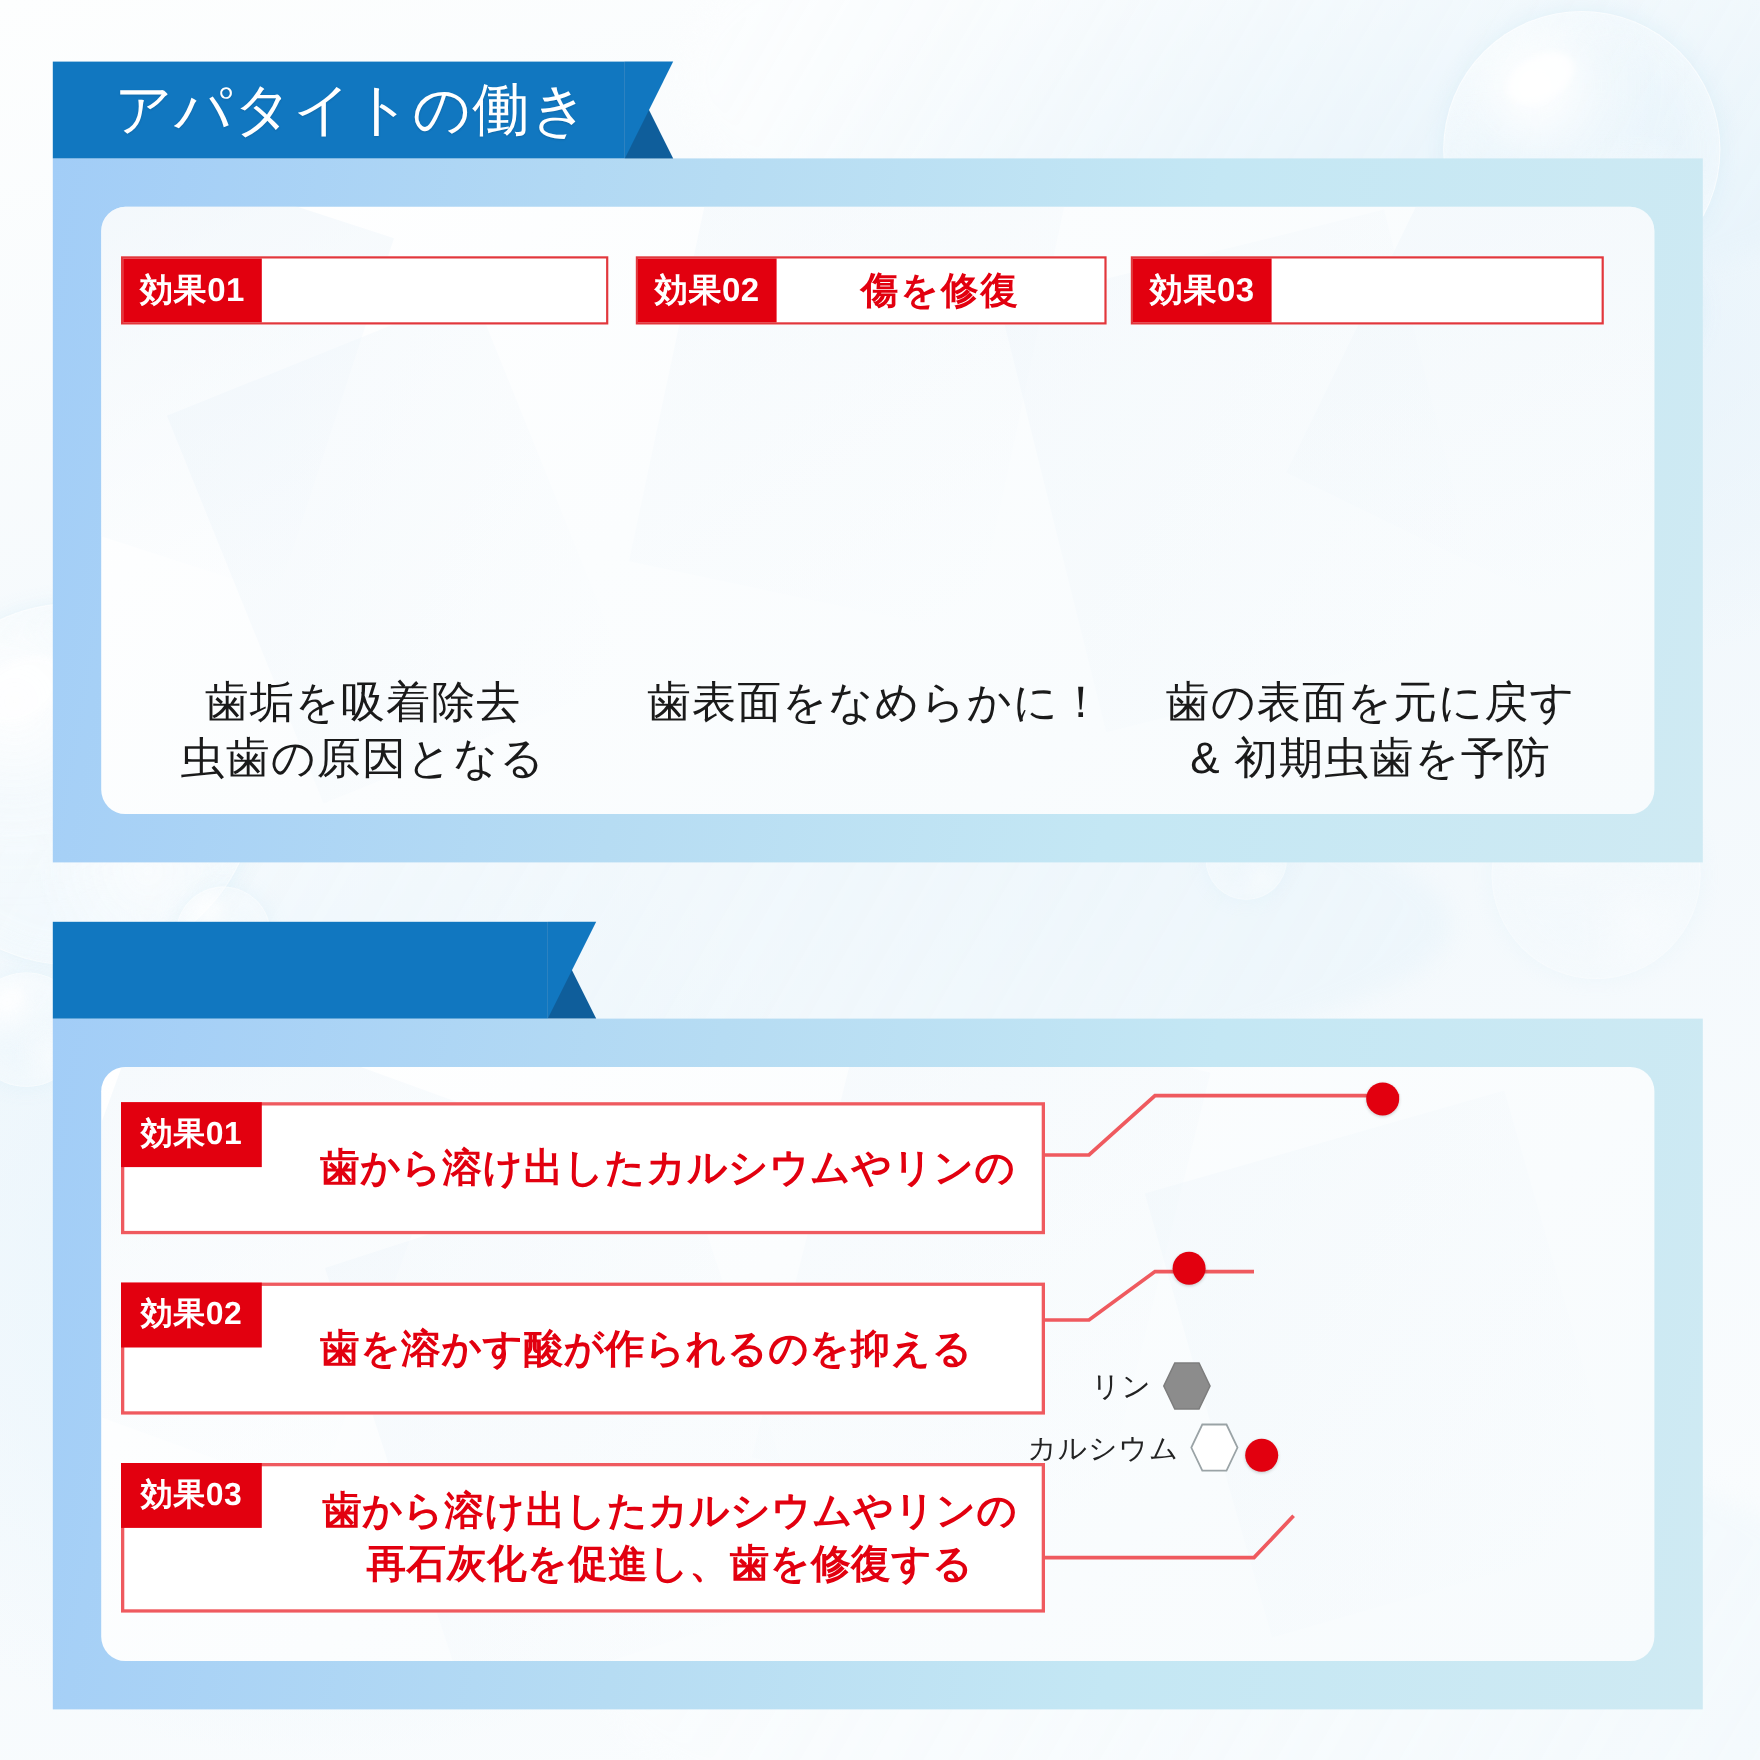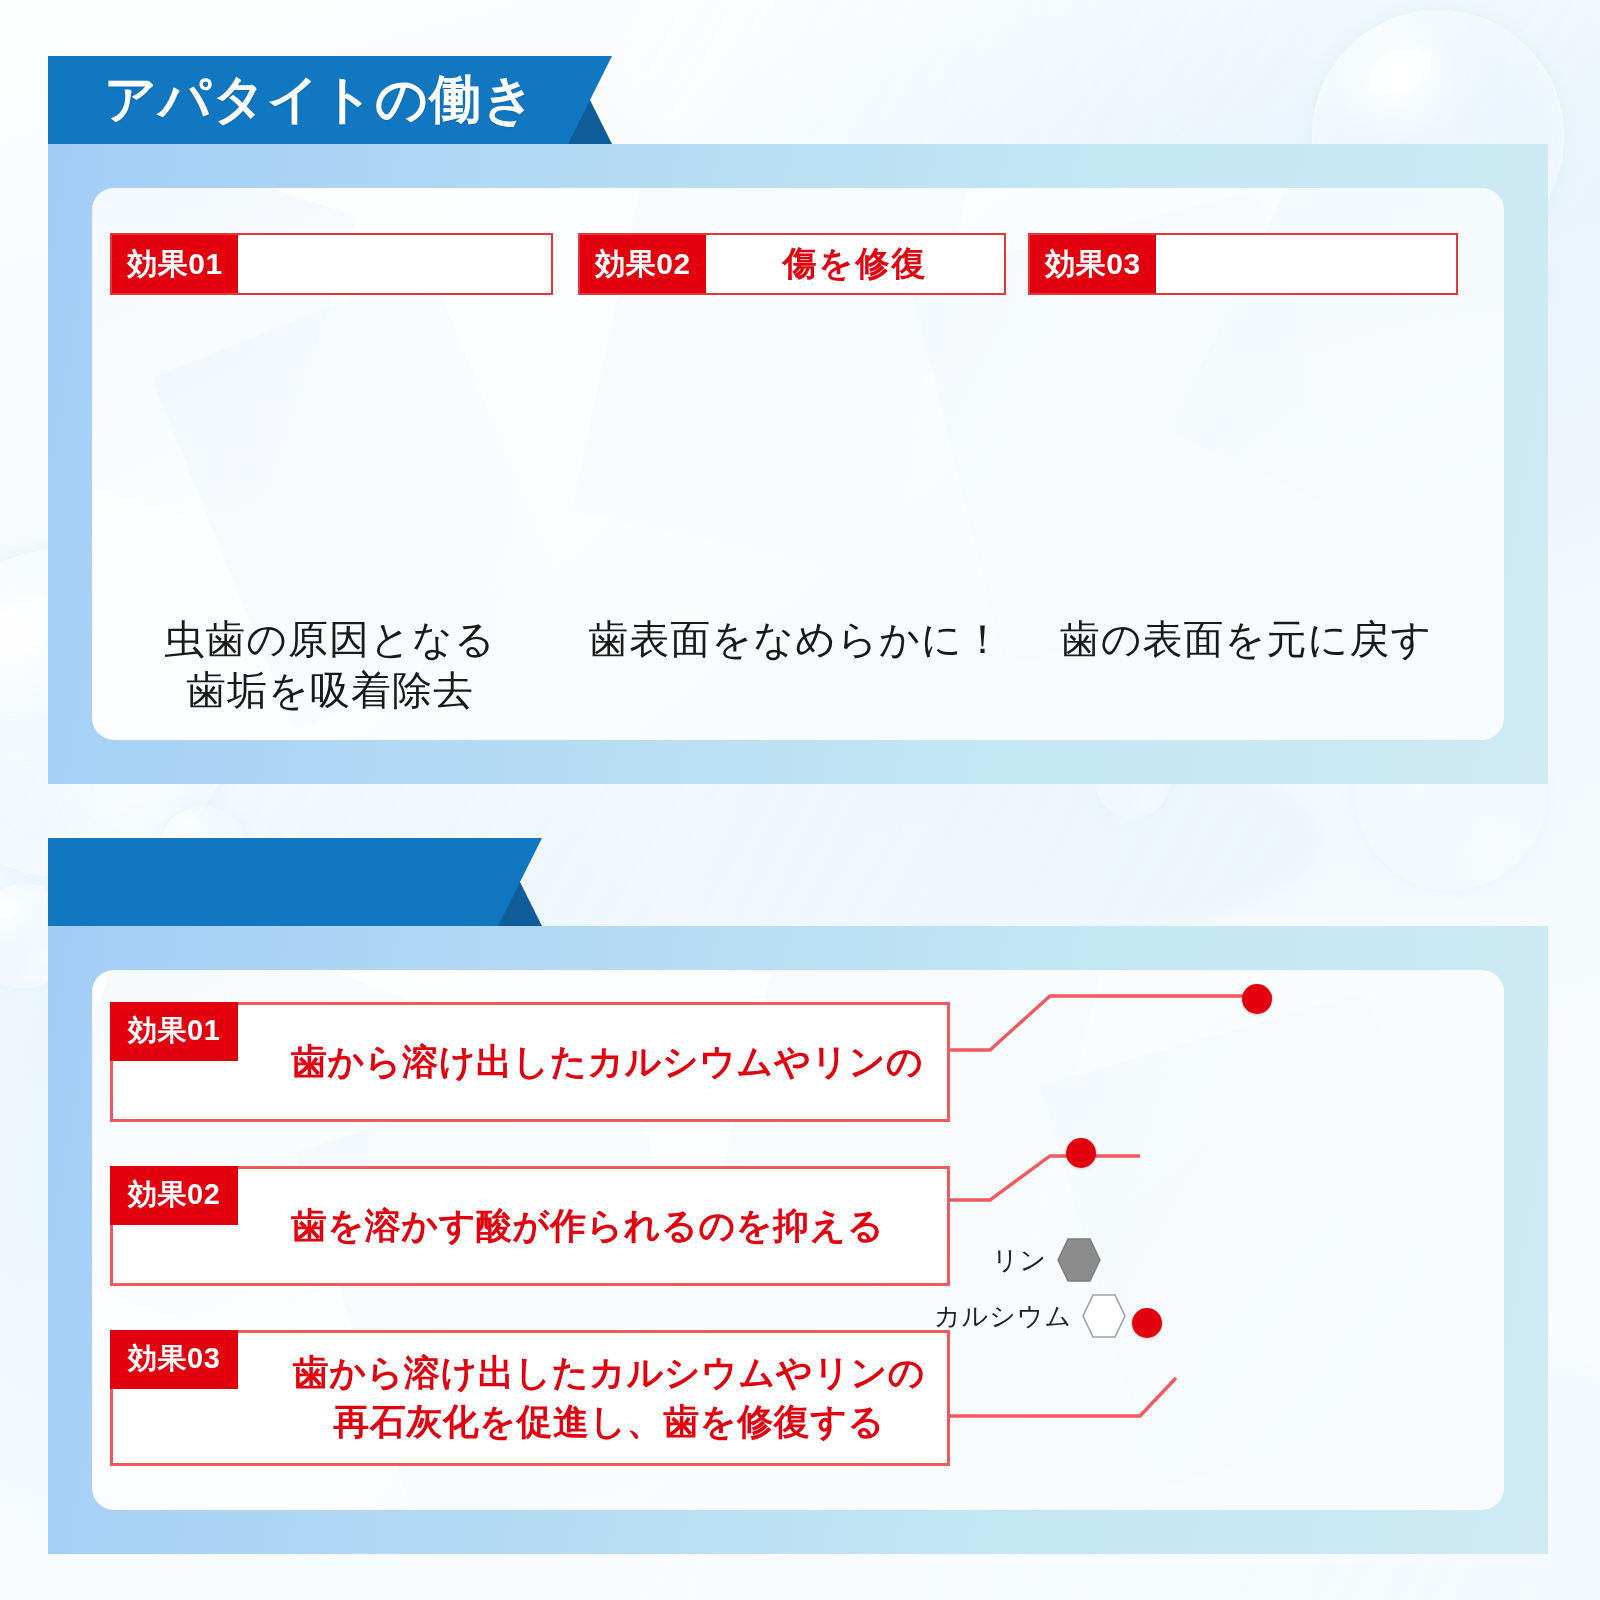--- a/index.html
+++ b/index.html
@@ -60,21 +60,21 @@
     border-bottom: 88px solid transparent;
   }
   .banner .shade {
     position:absolute; right:-44px; top:0;
     width:0;height:0;
     border-right:0 solid transparent;
     border-left:44px solid #0f5e9b;
     border-top:88px solid transparent;
   }
   .banner-text {
-    color:#ffffff; font-size:52px; font-weight:bold; letter-spacing:1px;
+    color:#ffffff; font-size:52px; font-weight:normal; letter-spacing:1px;
     white-space:nowrap; position:relative; z-index:2;
     text-shadow: 0 1px 2px rgba(0,0,0,.12);
   }
 
   
   .panel {
     position: absolute;
     background: linear-gradient(100deg, #a2cdf7 0%, #b6dcf3 38%, #c4e7f4 66%, #cfeaf3 100%);
     z-index: 5;
   }
@@ -383,28 +383,29 @@
 
   <path d="M210 122 C196 104 188 86 190 66" fill="none" stroke="#3a3a3a" stroke-width="2.2"></path>
 </svg>
   <div style="position:absolute; left:58px; top:16px; background:#fff; border:2.5px solid #3a3a3a;
               border-radius:16px; padding:4px 18px 8px;">
     <span style="font-size:38px; color:#1a1a1a; letter-spacing:1px;">初期虫歯</span>
   </div>
 </div>
 
 <div class="caption" style="left:110px; top:614px; width:440px;">
+  <div>歯垢を吸着除去</div>
   <div>虫歯の原因となる</div>
-  <div>歯垢を吸着除去</div>
 </div>
 <div class="caption" style="left:576px; top:614px; width:440px;">
   <div>歯表面をなめらかに！</div>
 </div>
 <div class="caption" style="left:1026px; top:614px; width:440px;">
   <div>歯の表面を元に戻す</div>
+  <div>&amp; 初期虫歯を予防</div>
 </div>
 
 <div class="banner" style="left:48px; top:838px; width:450px;">
   <span class="shade"></span>
 </div>
 
 <div class="panel" style="left:48px; top:926px; width:1500px; height:628px;">
   <div class="panel-inner" style="left:44px; top:44px; right:44px; bottom:44px;">
     <div class="facet" style="left:-30px; top:-30px; width:300px; height:380px; transform:rotate(20deg); opacity:.6;"></div>
     <div class="facet" style="left:260px; top:120px; width:340px; height:420px; transform:rotate(-18deg); opacity:.45;"></div>

